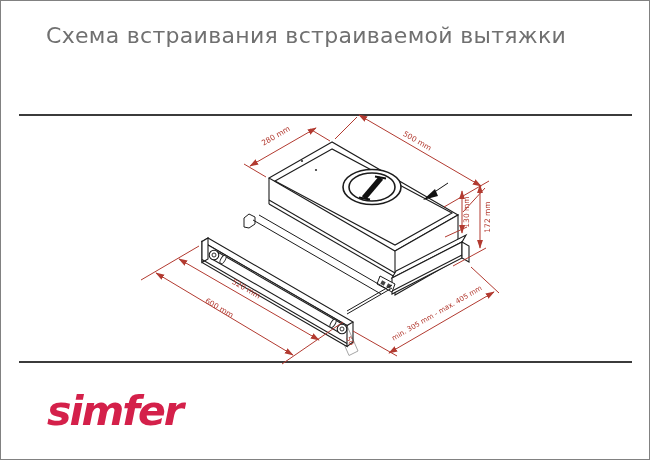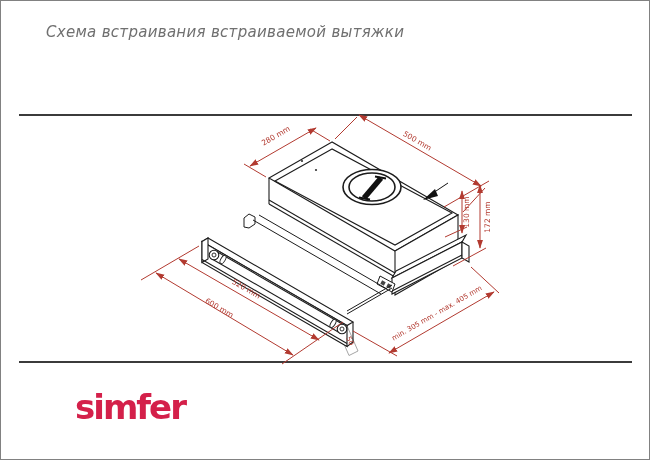--- a/index.html
+++ b/index.html
@@ -3,30 +3,31 @@
 <meta charset="utf-8">
 <style>
   html,body{margin:0;padding:0;background:#e9e9e9;}
   .page{
     position:relative;width:648px;height:458px;background:#ffffff;
     border:1px solid #818181;overflow:hidden;
     font-family:"DejaVu Sans","Liberation Sans",sans-serif;
   }
   .title{
     position:absolute;left:45px;top:22px;
-    font-style:italic;font-size:15px;letter-spacing:.3px;color:#707070;
+    font-size:22px;letter-spacing:.3px;color:#707070;
     white-space:nowrap;
   }
   .rule{position:absolute;left:18px;right:17px;height:2px;background:#3b3b3b;}
   .rule.top{top:113px;}
   .rule.bottom{top:360px;}
   .logo{
-    position:absolute;left:74px;top:386px;
-    font-size:34px;font-weight:bold;letter-spacing:-2px;color:#d4204a;
+    position:absolute;left:46px;top:386px;
+    font-size:41px;font-weight:bold;letter-spacing:-2px;color:#d4204a;
     font-family:"DejaVu Sans","Liberation Sans",sans-serif;
+    font-style:italic;
   }
   svg{position:absolute;left:0;top:0;}
   svg text{font-family:"DejaVu Sans","Liberation Sans",sans-serif;}
   .dim-t{font-size:7.5px;fill:#b23a30;}
   .dim-t.small{font-size:7px;}
 </style>
 </head>
 <body>
 
 <div class="page">

